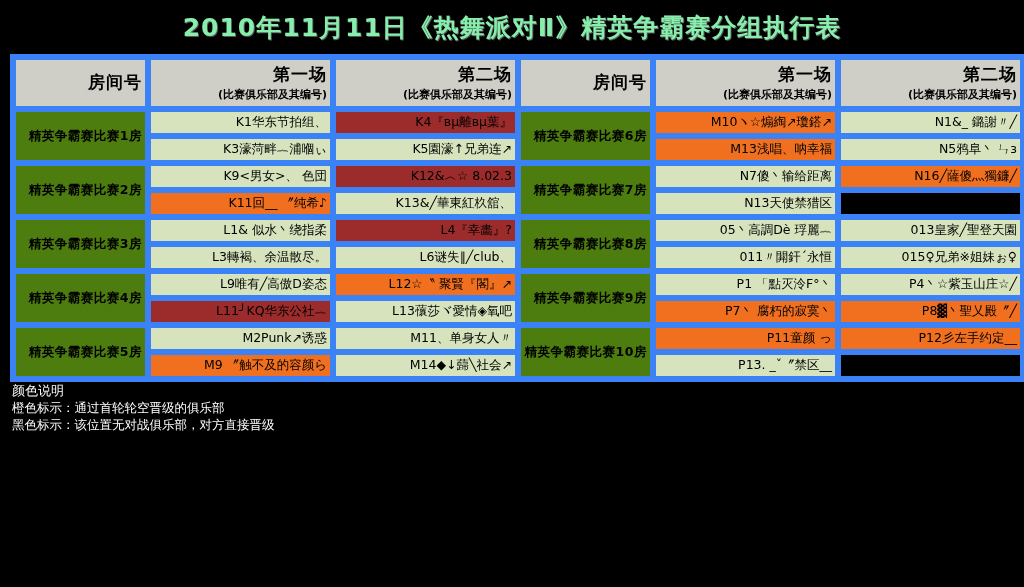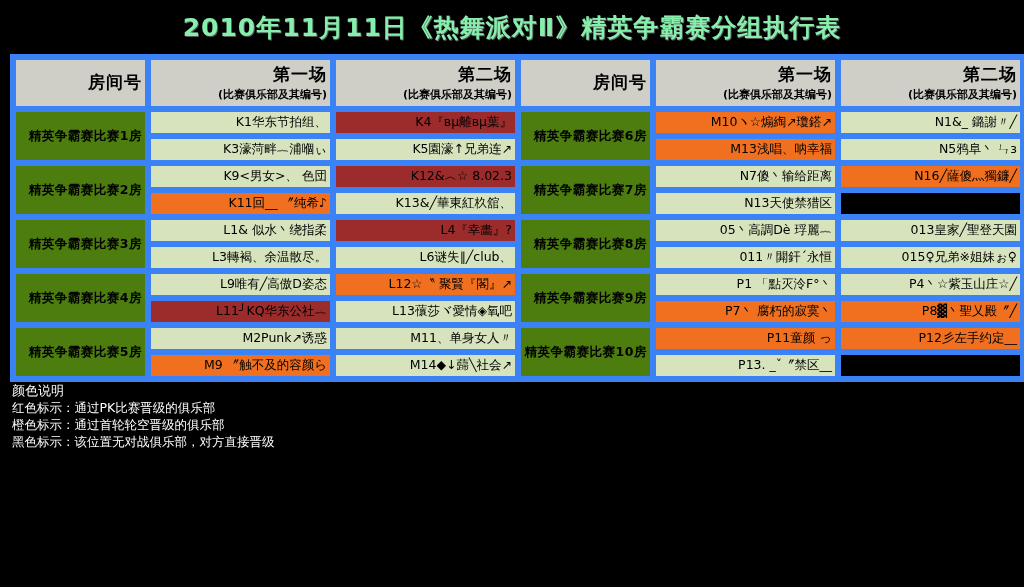--- a/index.html
+++ b/index.html
@@ -201,19 +201,18 @@
           <td class="cell bg-green">M14◆↓蘬╲社会↗</td>
           <td class="cell bg-green">P13.  _ˇ〞禁区__</td>
           <td class="cell bg-black"></td>
         </tr>
       </tbody>
   </table>
 
   <div class="legend">
     <div class="ltitle">颜色说明</div>
     <div id="legend-rows">
-        <div class="legend-row"><span>红色标示：</span><span>通过PK比赛晋级的俱乐部</span></div>
         <div class="legend-row"><span>橙色标示：</span><span>通过首轮轮空晋级的俱乐部</span></div>
         <div class="legend-row"><span>黑色标示：</span><span>该位置无对战俱乐部，对方直接晋级</span></div>
       </div>
   </div>
 
 </div>
 
 </body></html>

